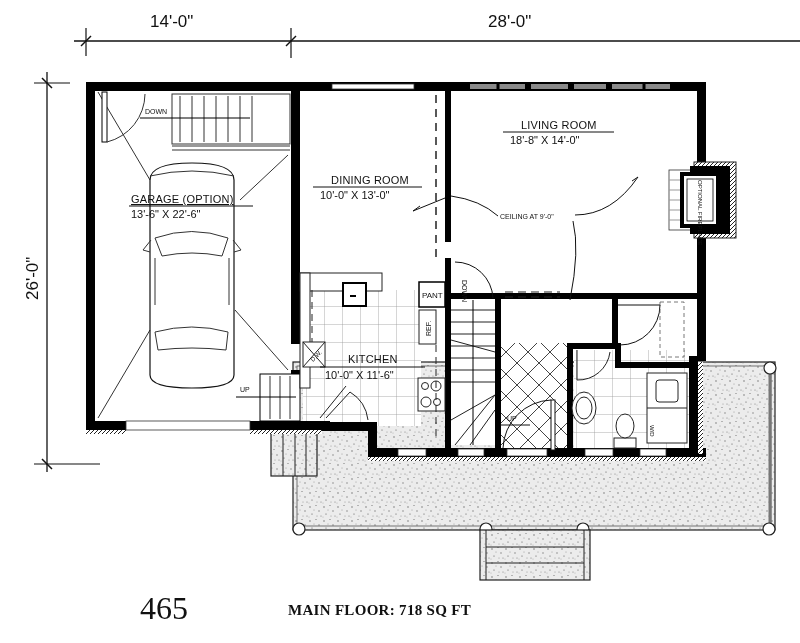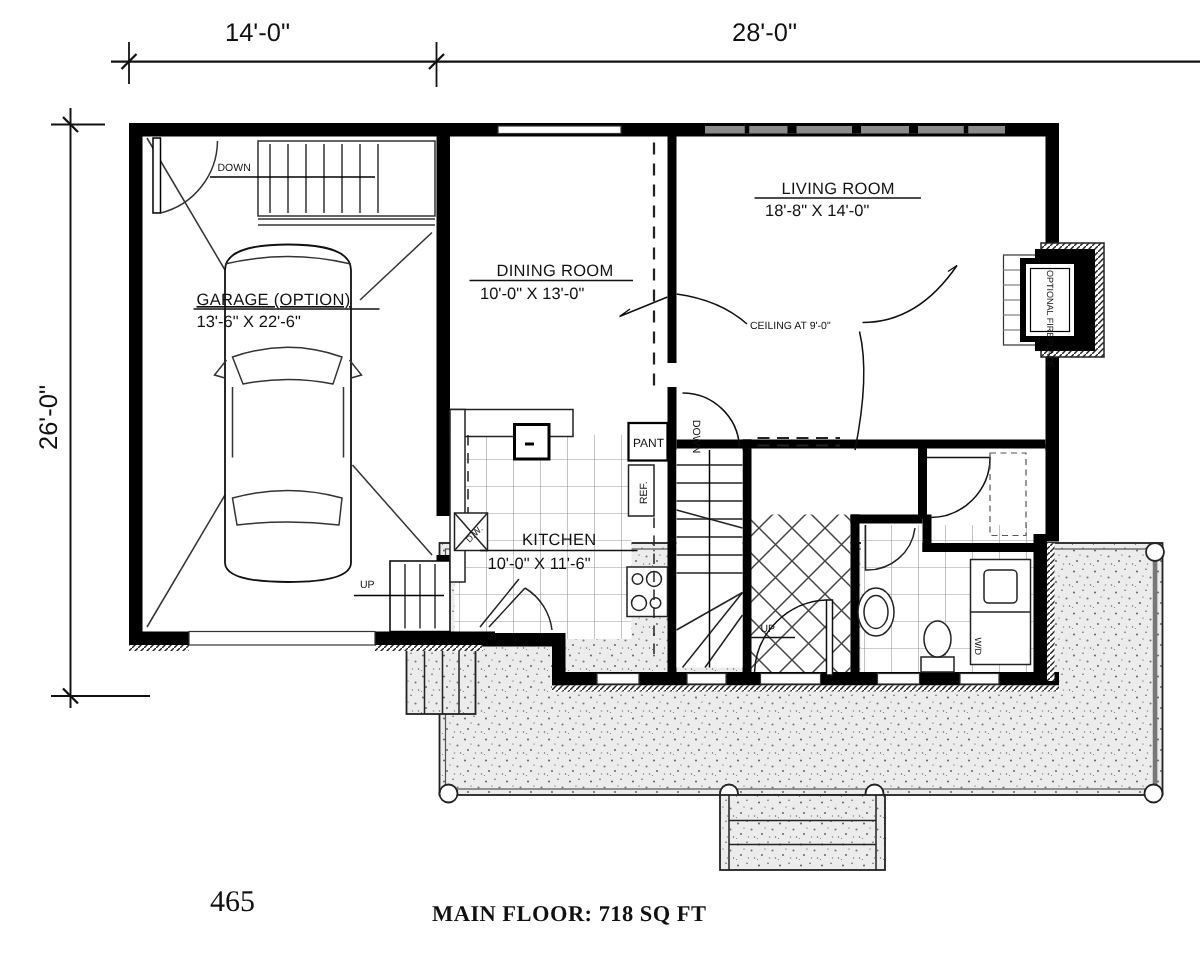--- a/index.html
+++ b/index.html
@@ -2,21 +2,21 @@
 <html><head>
 <meta charset="utf-8">
 <style>
   html, body { margin: 0; padding: 0; background: #ffffff; }
   body { width: 800px; height: 643px; overflow: hidden; position: relative; font-family: "Liberation Sans", sans-serif; }
   #plan { position: absolute; left: 0; top: 0; width: 800px; height: 643px; }
   .dimtxt { font-family: "Liberation Sans", sans-serif; font-size: 17px; fill: #111; }
   .roomname { font-family: "Liberation Sans", sans-serif; font-size: 11px; fill: #111; letter-spacing: 0.2px; }
   .roomdim { font-family: "Liberation Sans", sans-serif; font-size: 11px; fill: #111; }
   .smalltxt { font-family: "Liberation Sans", sans-serif; font-size: 7px; fill: #111; }
-  .footer-num { position: absolute; left: 140px; top: 590px; font-family: "Liberation Serif", serif; font-size: 20px; color: #111; }
+  .footer-num { position: absolute; left: 140px; top: 590px; font-family: "Liberation Serif", serif; font-size: 32px; color: #111; }
   .footer-area { position: absolute; left: 288px; top: 602px; font-family: "Liberation Serif", serif; font-size: 15px; font-weight: bold; color: #111; letter-spacing: 0.3px; text-align: center; }
 </style>
 </head>
 <body>
 
 <svg id="plan" viewBox="0 0 800 643" xmlns="http://www.w3.org/2000/svg">
   <defs>
     <pattern id="speckle" width="14" height="14" patternUnits="userSpaceOnUse">
       <rect width="14" height="14" fill="#ececec"></rect>
       <circle cx="2" cy="3" r="0.7" fill="#666"></circle>

